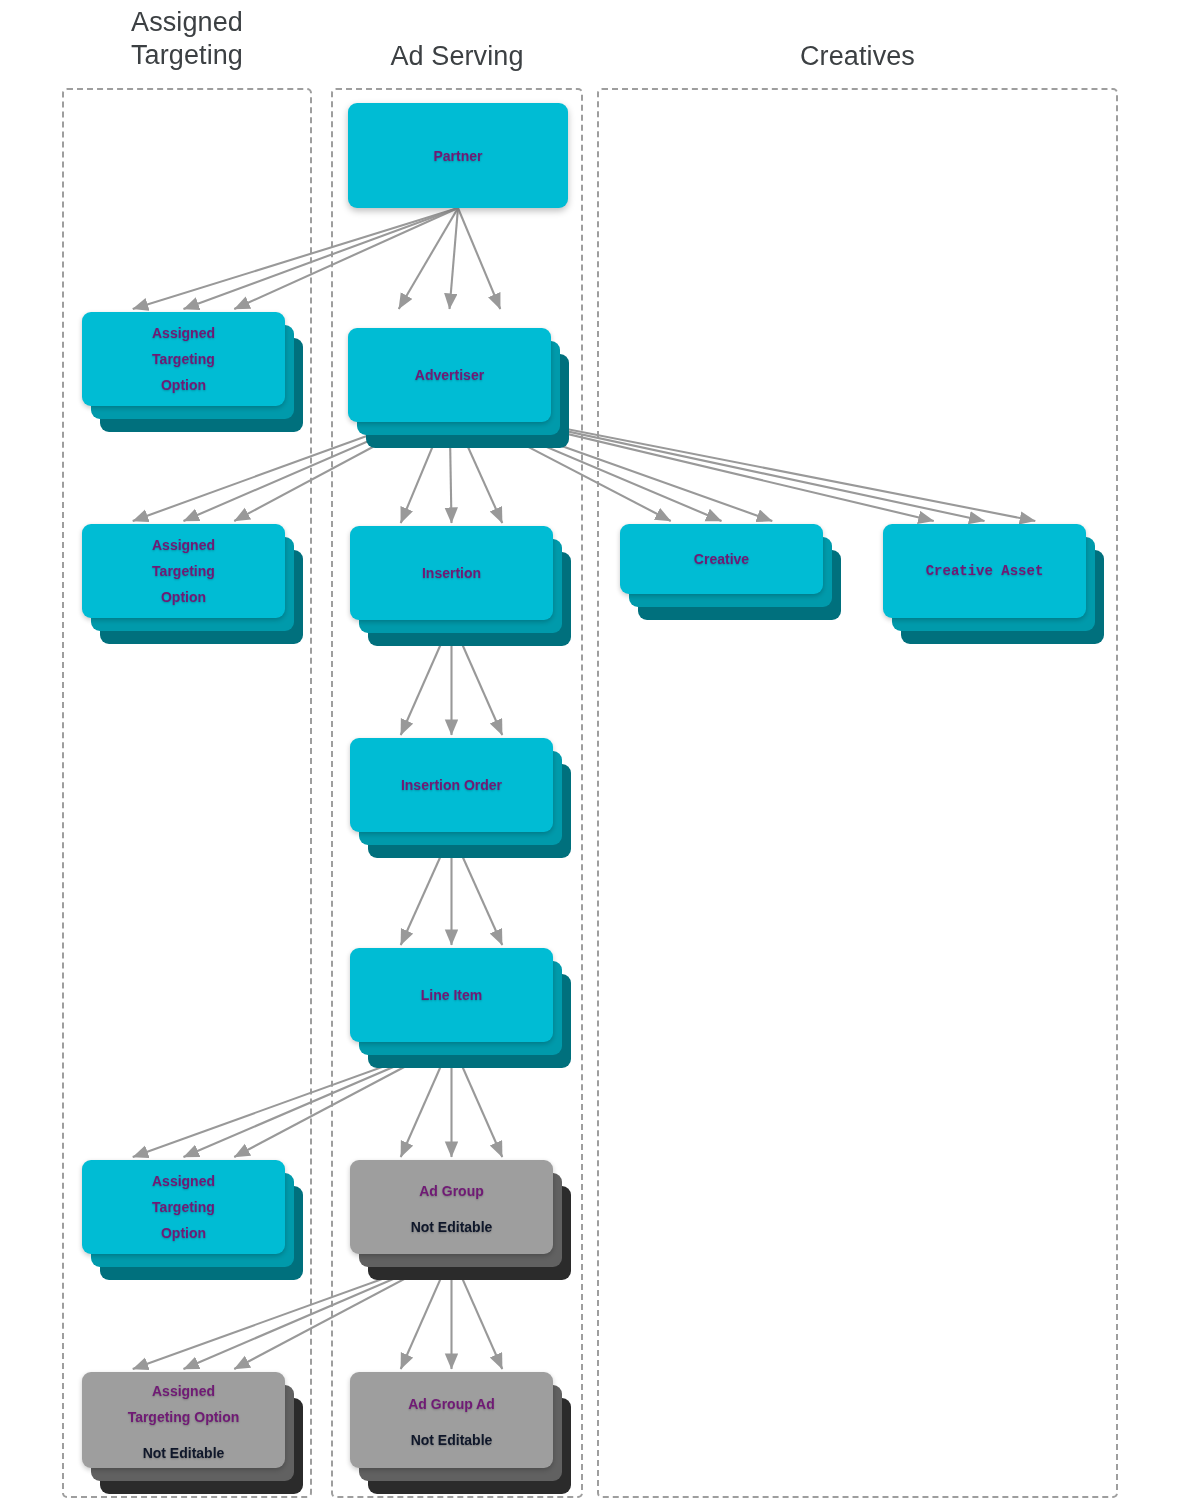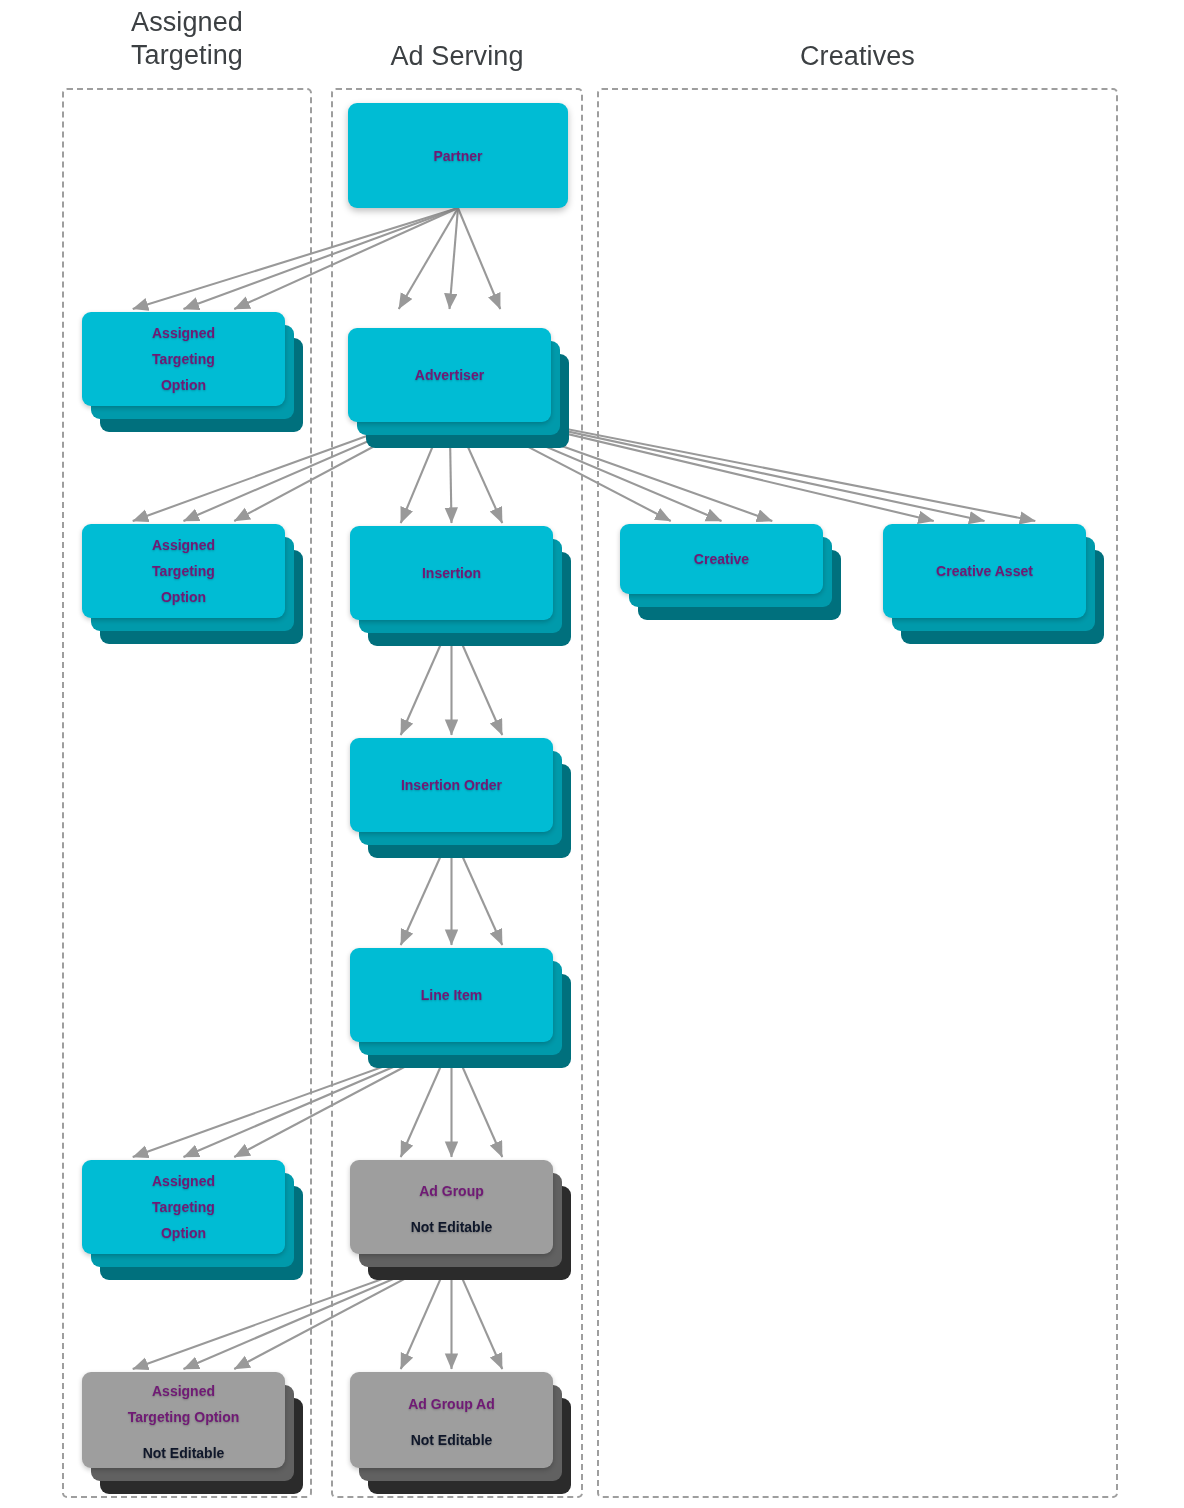--- a/index.html
+++ b/index.html
@@ -203,21 +203,21 @@
         <div class="node-label">Insertion</div>
       </div>
     </div>
     <div class="node cyan" style="left: 620px; top: 524px; width: 203px; height: 70px;">
       <div class="card back2"></div>
       <div class="card back1"></div>
       <div class="card front">
         <div class="node-label">Creative</div>
       </div>
     </div>
-    <div class="node cyan" style="left: 883px; top: 524px; width: 203px; height: 94px;">
+    <div class="node cyan" style="left: 883px; top: 524px; width: 203px; height: 94px; font-family: Liberation Mono, monospace;">
       <div class="card back2"></div>
       <div class="card back1"></div>
       <div class="card front">
         <div class="node-label">Creative Asset</div>
       </div>
     </div>
     <div class="node cyan" style="left: 350px; top: 738px; width: 203px; height: 94px;">
       <div class="card back2"></div>
       <div class="card back1"></div>
       <div class="card front">

